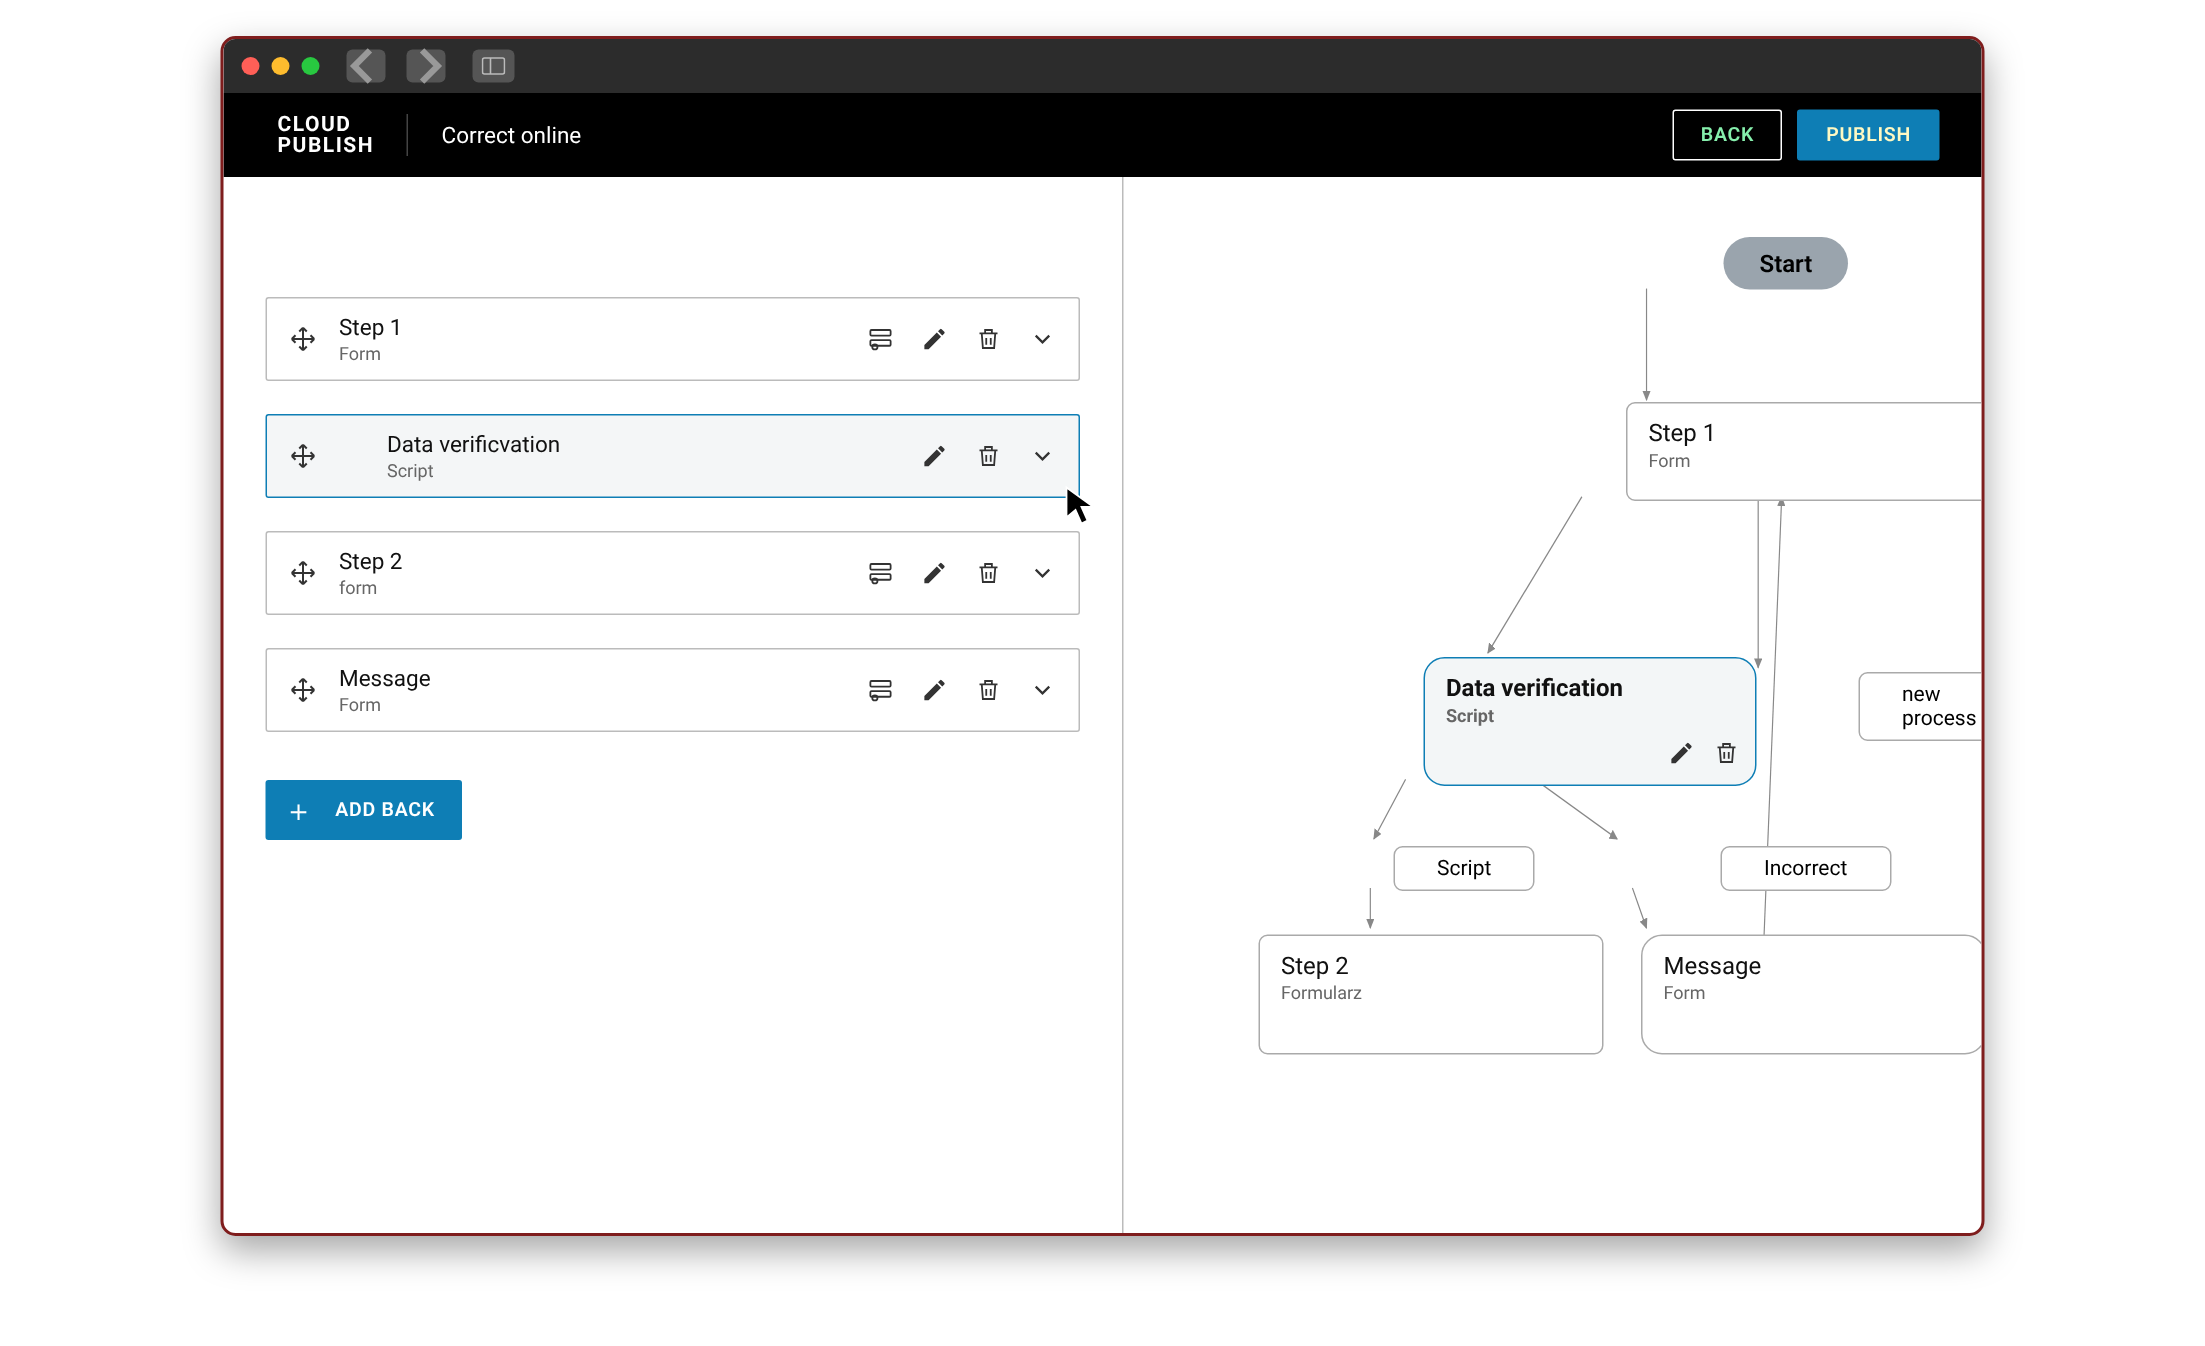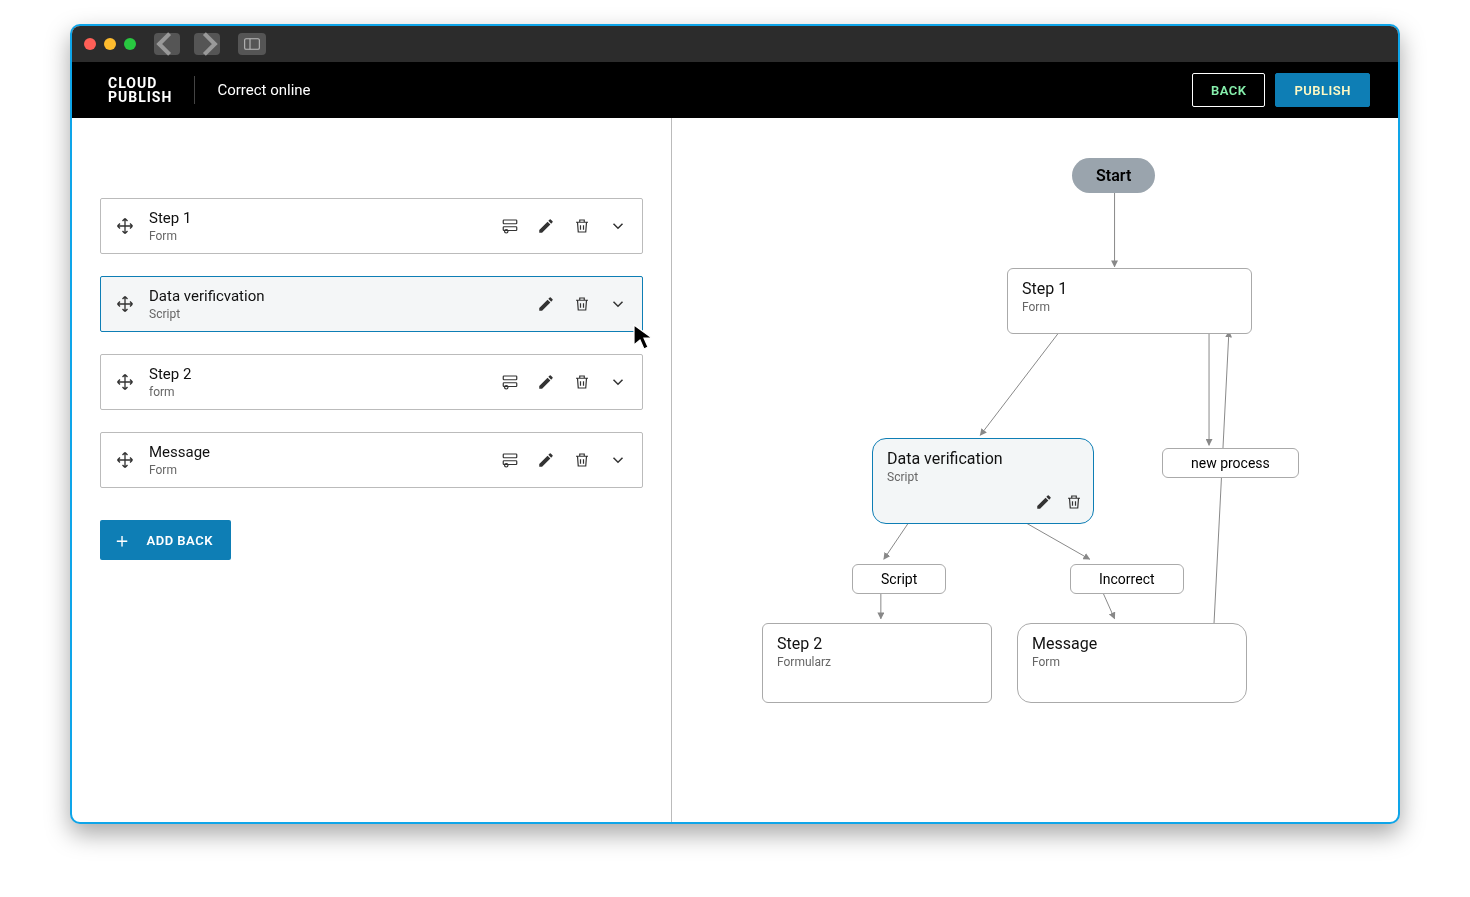--- a/index.html
+++ b/index.html
@@ -1,23 +1,23 @@
 <!DOCTYPE html>
 <html><head>
 <meta charset="utf-8">
 <style>
   * { box-sizing: border-box; margin: 0; padding: 0; }
   html, body { width: 100%; height: 100%; font-family: -apple-system, "Segoe UI", Roboto, Arial, sans-serif; }
   body { background: #fff; }
 
   .frame {
-    width: 1330px;
+    width: 1176px;
     height: 800px;
     margin: 24px auto;
-    border: 2px solid #0ea5e9;
+    border: 2px solid #7f1d1d;
     border-radius: 10px;
     overflow: hidden;
     display: flex;
     flex-direction: column;
     background: #fff;
     box-shadow: 0 10px 24px rgba(0,0,0,.35);
   }
 
   .macbar {
     height: 36px;
@@ -100,20 +100,21 @@
     height: 56px;
     display: flex;
     align-items: center;
     padding: 0 14px;
     margin-bottom: 22px;
     background: #fff;
   }
   .step-card.selected {
     border-color: #0e7eb5;
     background: #f4f6f7;
+    gap: 32px;
   }
   .step-card .drag {
     width: 20px; height: 20px; margin-right: 14px;
     display: flex; align-items: center; justify-content: center;
   }
   .step-card .labels { flex: 1; display: flex; flex-direction: column; }
   .step-card .ttl { font-size: 15px; color: #111; }
   .step-card .sub { font-size: 12px; color: #666; margin-top: 2px; }
   .step-card .actions { display: flex; align-items: center; gap: 16px; color: #333; }
   .step-card .actions .ic { width: 20px; height: 20px; display:flex; align-items:center; justify-content:center; cursor:pointer; }
@@ -417,21 +418,21 @@
       <div class="flow">
         <div class="node start" style="left:400px; top:40px;">
           <span>Start</span>
         </div>
 
         <div class="node" style="left:335px; top:150px; width:245px; height:66px;">
           <div class="nt">Step 1</div>
           <div class="ns">Form</div>
         </div>
 
-        <div class="node round selected" style="left:200px; top:320px; width:222px; height:86px;">
+        <div class="node round selected" style="left:200px; top:320px; width:222px; height:86px;font-weight:bold;">
           <div class="nt">Data verification</div>
           <div class="ns">Script</div>
           <div class="nodeactions">
             <span><svg viewBox="0 0 24 24" fill="#333">
                   <path d="M3 17.25V21h3.75L17.81 9.94l-3.75-3.75L3 17.25zM20.71 7.04a1 1 0 0 0 0-1.41l-2.34-2.34a1 1 0 0 0-1.41 0l-1.83 1.83 3.75 3.75 1.83-1.83z"></path>
                 </svg></span>
             <span><svg viewBox="0 0 24 24" stroke="#333" stroke-width="1.6" fill="none">
                   <path d="M4 7h16M9 7V4h6v3M6 7l1 13h10l1-13M10 11v6M14 11v6"></path>
                 </svg></span>
           </div>

